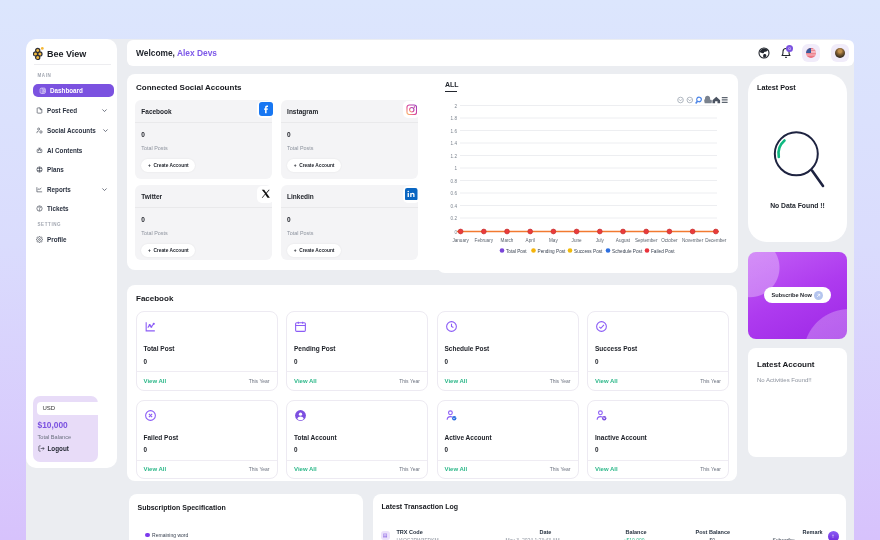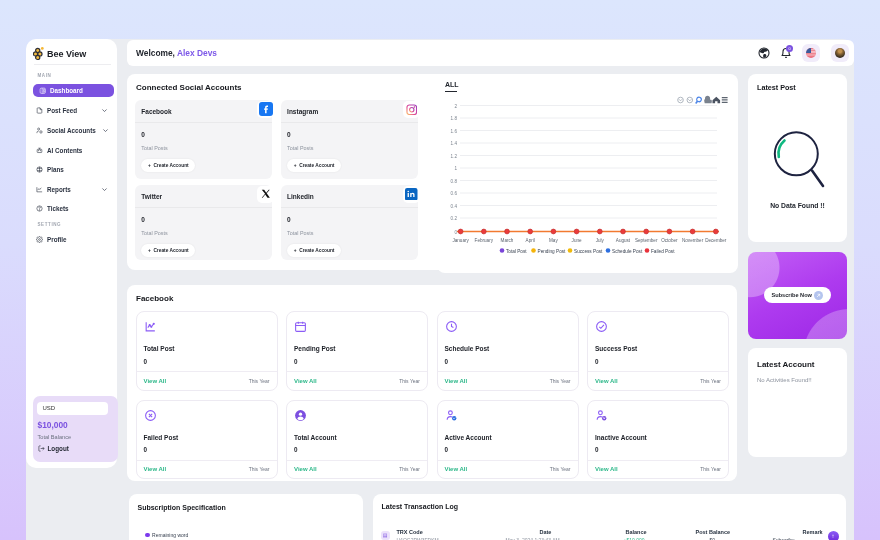--- a/index.html
+++ b/index.html
@@ -18,21 +18,21 @@
 #sidebar { left:26px; top:39px; width:91px; height:429px; background:#fff; border-radius:10px; }
 #logo-row { position:absolute; left:7px; top:7px; display:flex; align-items:center; }
 #logo-txt { font-size:9px; font-weight:bold; color:#191c22; margin-left:3px; }
 #side-div { position:absolute; left:8px; top:25px; width:77px; height:1px; background:#ededf0; }
 .side-label { position:absolute; left:11.5px; font-size:4.5px; font-weight:bold; letter-spacing:0.6px; color:#a2a7b1; }
 .mitem { position:absolute; left:4px; width:83px; height:13px; display:flex; align-items:center; color:#2b3240; }
 .mitem svg { margin-left:6px; flex:none; }
 .mitem .mtx { font-size:6.3px; font-weight:bold; margin-left:4px; flex:1; white-space:nowrap; }
 .mitem .chev { margin-right:5px; display:flex; }
 #dash-btn { background:#7b52e0; border-radius:5px; color:#fff; left:6.5px; width:81px; }
-#side-card { position:absolute; left:7px; top:357px; width:85px; height:65.5px; background:#e8dcf8; border-radius:7px; }
+#side-card { position:absolute; left:7px; top:357px; width:65px; height:65.5px; background:#e8dcf8; border-radius:7px; }
 #usd-sel { position:absolute; left:4px; top:5.5px; width:71px; height:13.5px; background:#fff; border-radius:4px; font-size:6px; color:#333; display:flex; align-items:center; padding-left:5.5px; }
 #balance { position:absolute; left:4.5px; top:23.5px; font-size:8.4px; font-weight:bold; color:#7b52e0; }
 #balance-lbl { position:absolute; left:4.5px; top:37.5px; font-size:5.6px; color:#6c7280; }
 #logout { position:absolute; left:4.5px; top:49px; font-size:6.3px; font-weight:bold; color:#1f242e; display:flex; align-items:center; }
 
 
 #header { left:127px; top:40px; width:727px; height:26px; background:#fff; border-radius:6px; }
 #welcome { position:absolute; left:9px; top:8px; font-size:8.4px; font-weight:bold; color:#23272f; }
 #welcome span { color:#7d58e8; }
 .htile { position:absolute; top:4px; width:18px; height:18px; background:#f1ecfa; border-radius:6px; }
@@ -44,21 +44,21 @@
 .sname { position:absolute; left:6px; top:7.5px; font-size:6.5px; font-weight:bold; color:#1c1f26; }
 .szero { position:absolute; left:6px; top:30.5px; font-size:6.5px; font-weight:bold; color:#1c1f26; }
 .stp { position:absolute; left:6px; top:44.5px; font-size:5.4px; color:#8d939e; }
 .sbtn { position:absolute; left:6px; top:58.5px; width:54px; height:13.5px; background:#fff; border-radius:7px; box-shadow:0 0 2px rgba(0,0,0,0.08); font-size:4.8px; font-weight:bold; color:#23272f; display:flex; align-items:center; justify-content:center; }
 .sicon { position:absolute; top:0.5px; right:-2px; width:17px; height:17px; background:#fff; border-radius:5px; display:flex; align-items:center; justify-content:center; }
 
 
 #chartcard { left:437px; top:74px; width:301px; height:198.5px; }
 
 
-#latestpost { left:748px; top:74px; width:99px; height:168px; }
+#latestpost { left:748px; top:74px; width:99px; height:168px;border-radius:19px; }
 #subscribe { left:748px; top:252px; width:98.5px; height:86.5px; border-radius:8px; position:absolute; overflow:hidden;
   background:radial-gradient(circle 46px at 102% 118%, rgba(255,255,255,0.26) 0 45px, rgba(255,255,255,0) 46px),
              radial-gradient(circle 30px at 2% 18%, rgba(255,255,255,0.30) 0 29px, rgba(255,255,255,0) 30px),
              linear-gradient(155deg,#c25ef5 0%,#ae3bef 50%,#9d28e6 100%);
 }
 #subpill { position:absolute; left:16px; top:35px; width:67px; height:16px; background:#fff; border-radius:8px; display:flex; align-items:center; justify-content:center; font-size:5.6px; font-weight:bold; color:#1c1f26; }
 #subpill .go { width:9px; height:9px; border-radius:50%; background:#b4c4ee; display:flex; align-items:center; justify-content:center; margin-left:1px; }
 #latestact { left:748px; top:348px; width:99px; height:109px; }
 
 

